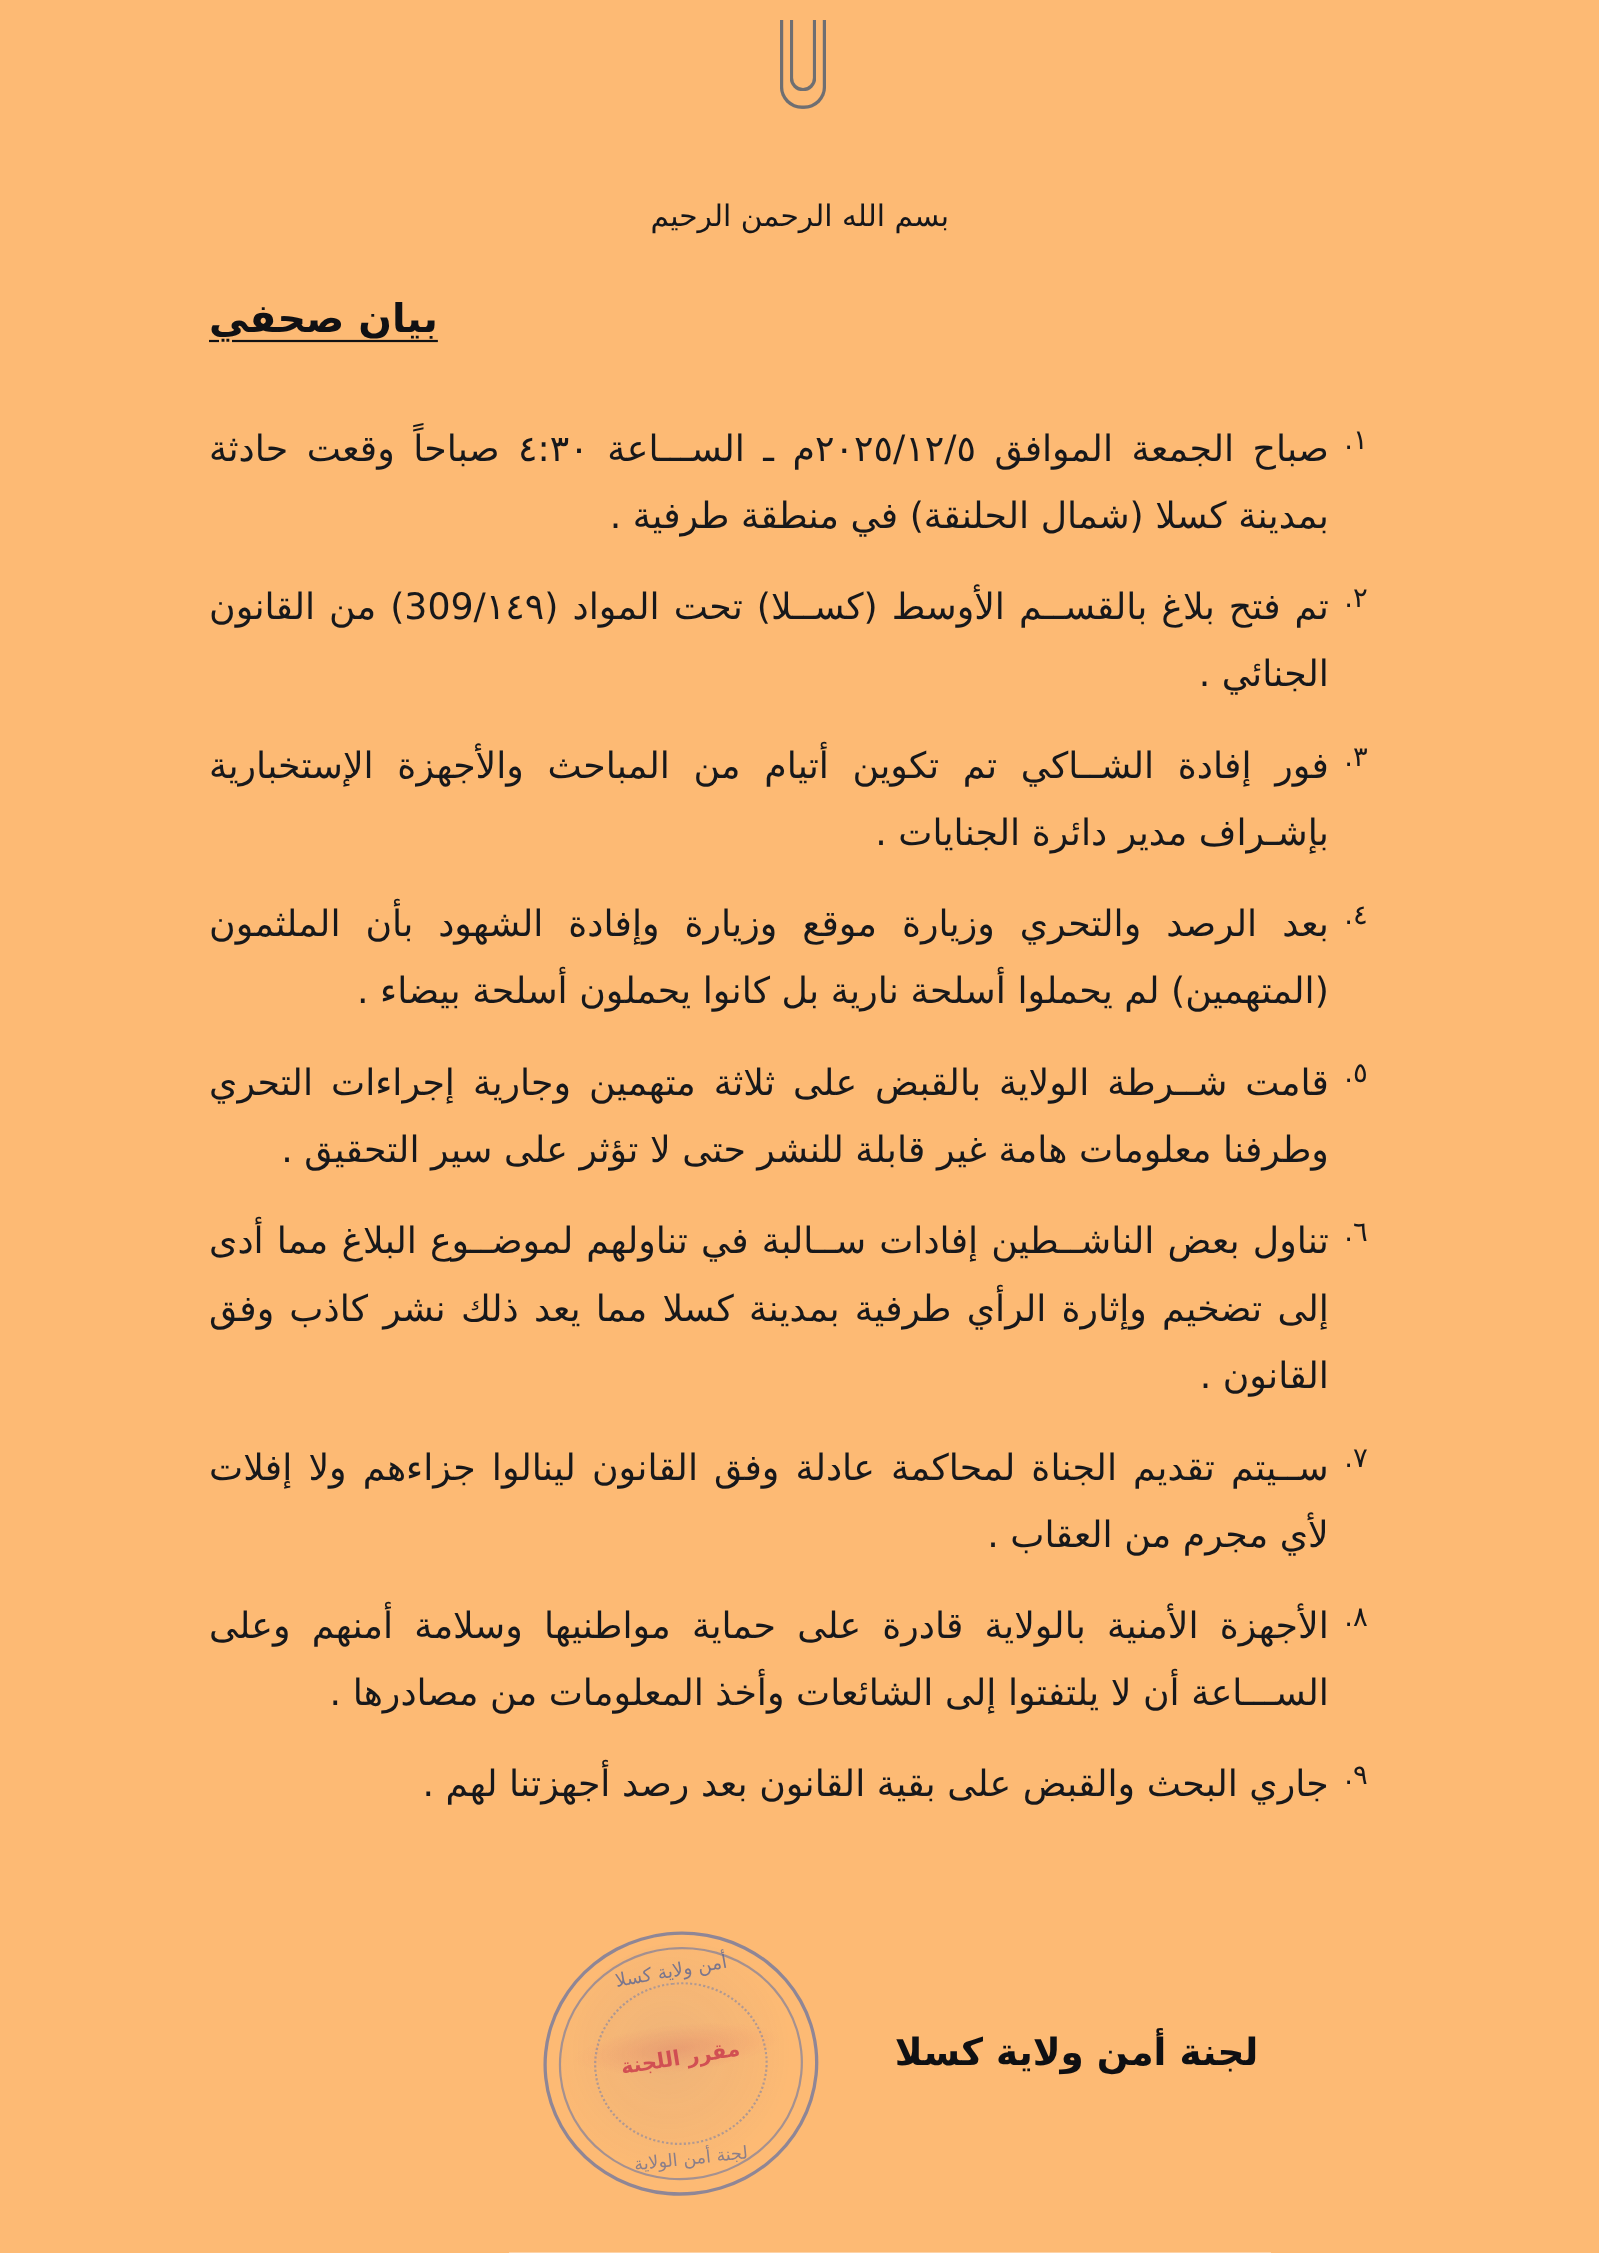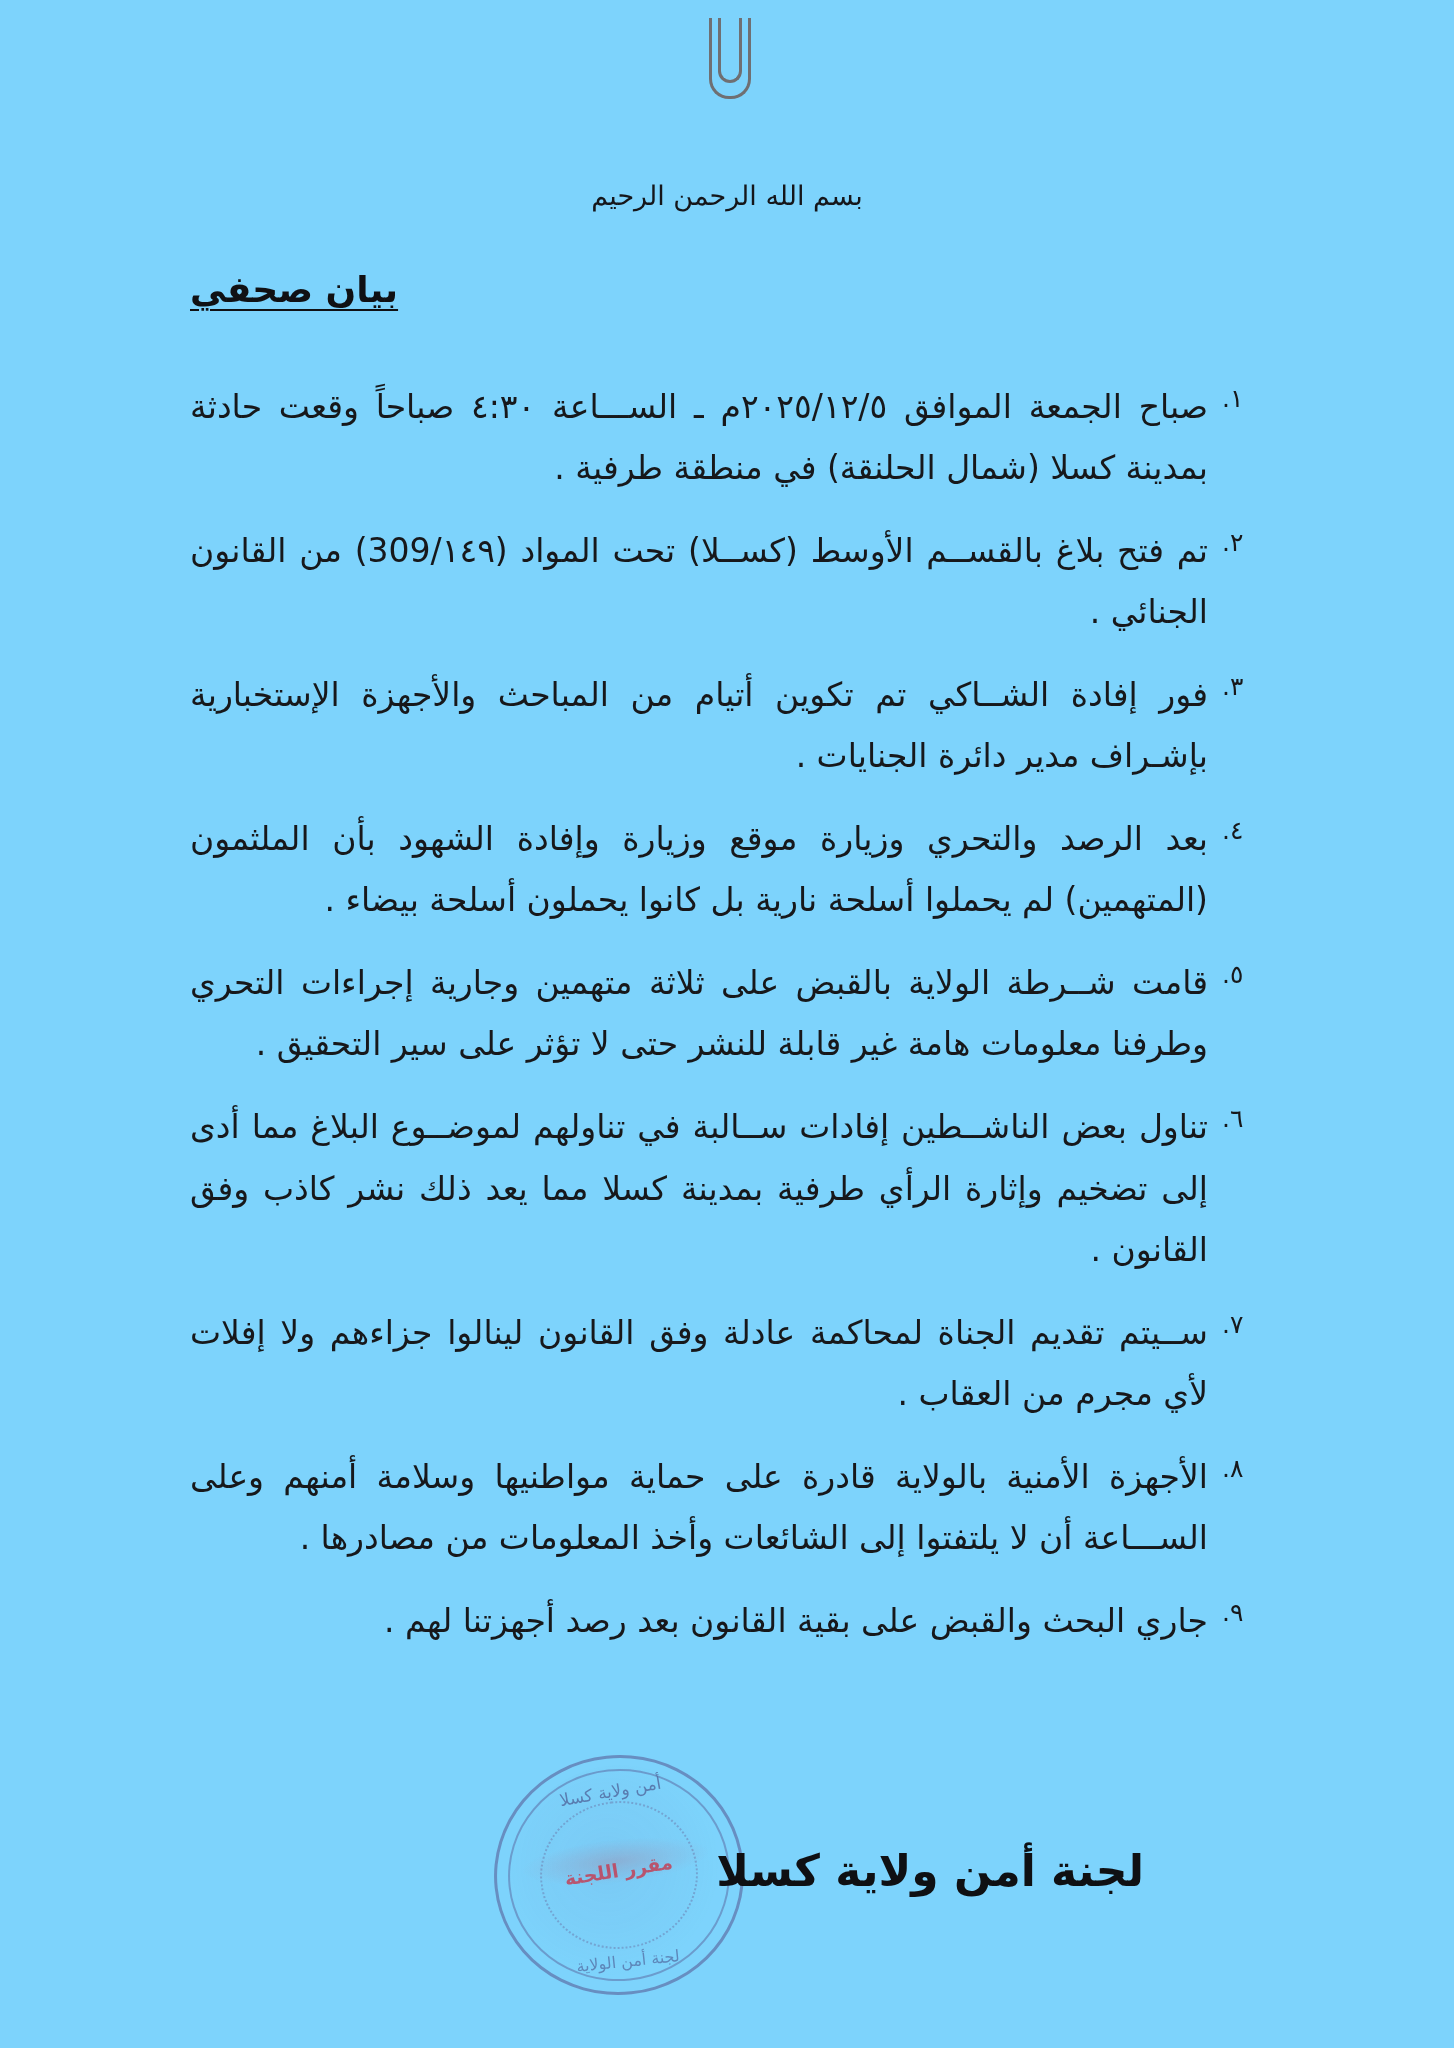--- a/index.html
+++ b/index.html
@@ -13,21 +13,21 @@
     position: relative;
     font-family: "DejaVu Sans", sans-serif;
     color: #1a1a1a;
     overflow: hidden;
   }
 
   
   .page {
     position: absolute;
     inset: 0;
-    background: #7dd3fc;
+    background: #fdba74;
   }
 
   
   .clip {
     position: absolute;
     top: 18px;
     left: 50%;
     transform: translateX(-50%) rotate(0deg);
     width: 52px;
     height: 96px;
@@ -120,21 +120,21 @@
 
   .signature-zone {
     position: relative;
     margin-top: 86px;
     height: 300px;
   }
   .signature {
     position: absolute;
     right: 120px;
     top: 108px;
-    font-size: 44px;
+    font-size: 34px;
     font-weight: bold;
     color: #0f1013;
     letter-spacing: 0.5px;
   }
 
   
   .stamp {
     position: absolute;
     right: 520px;
     top: 18px;

